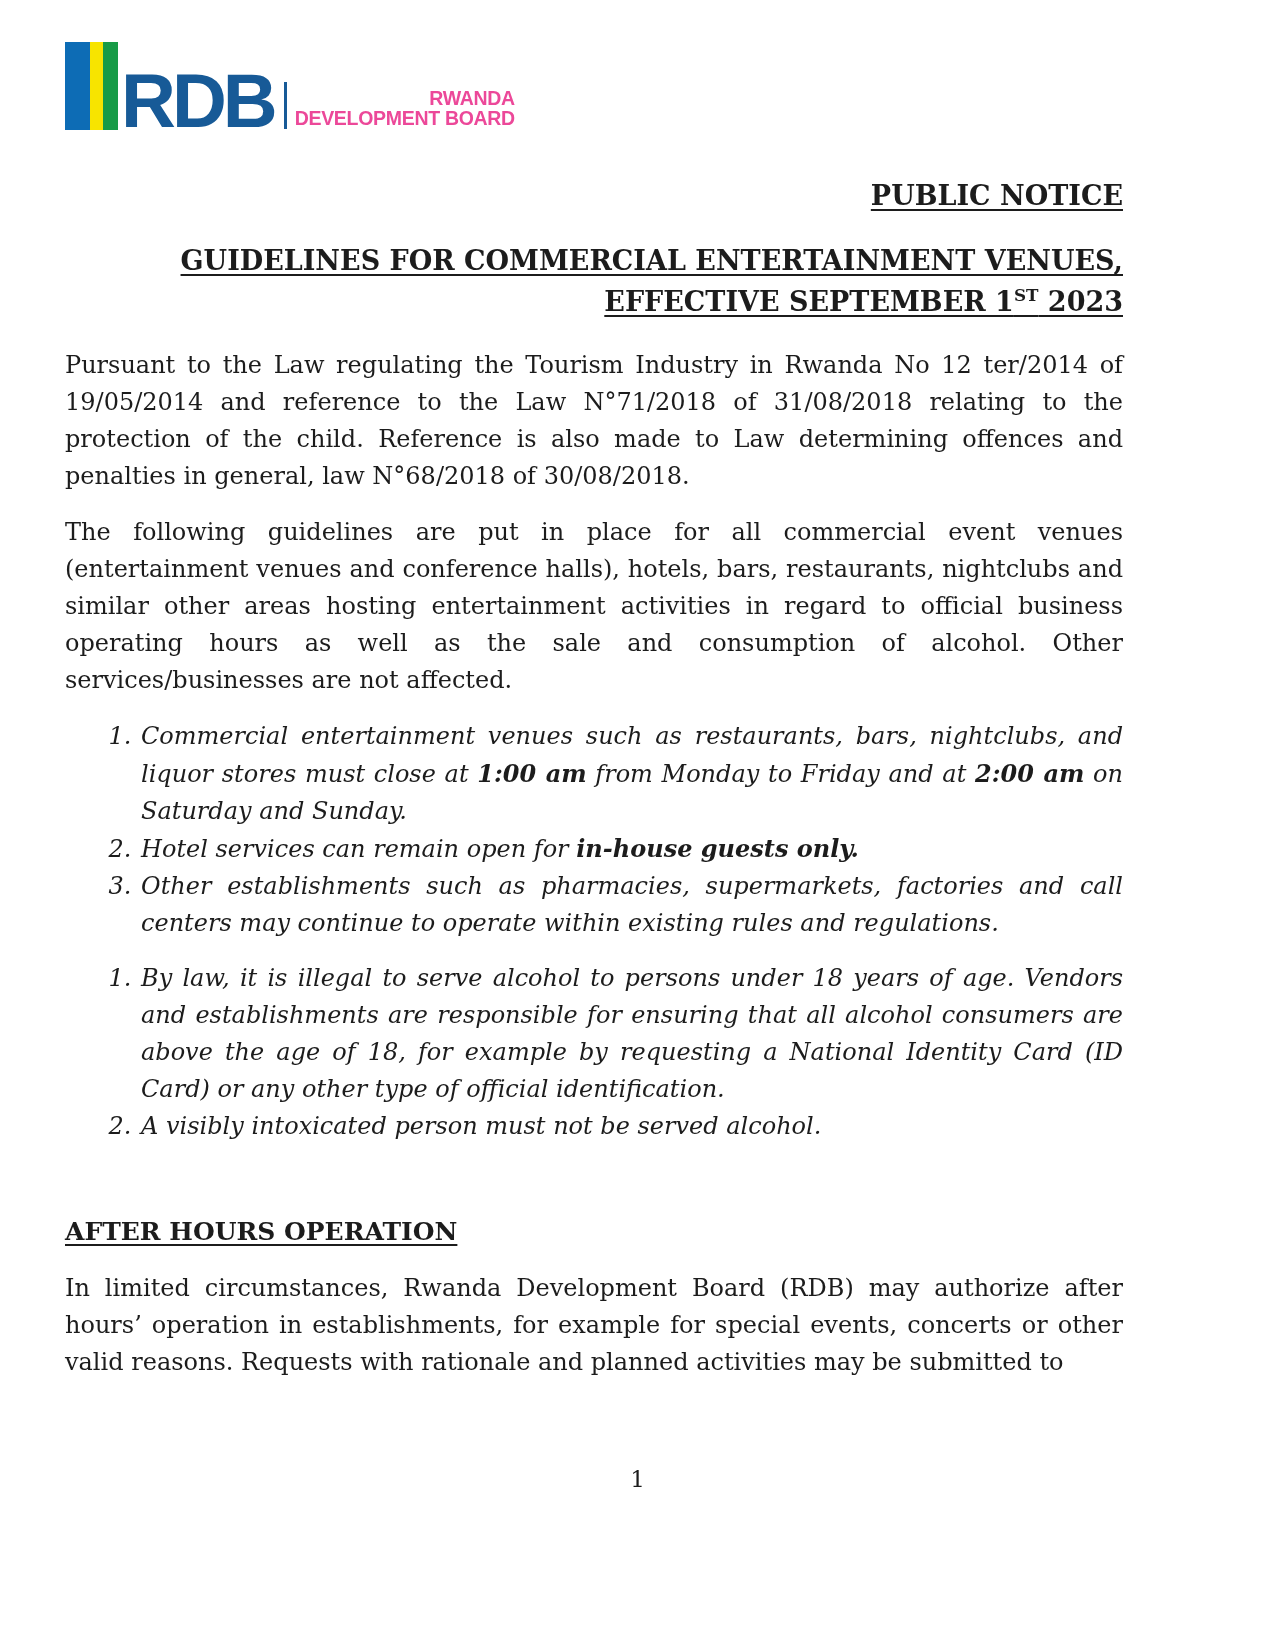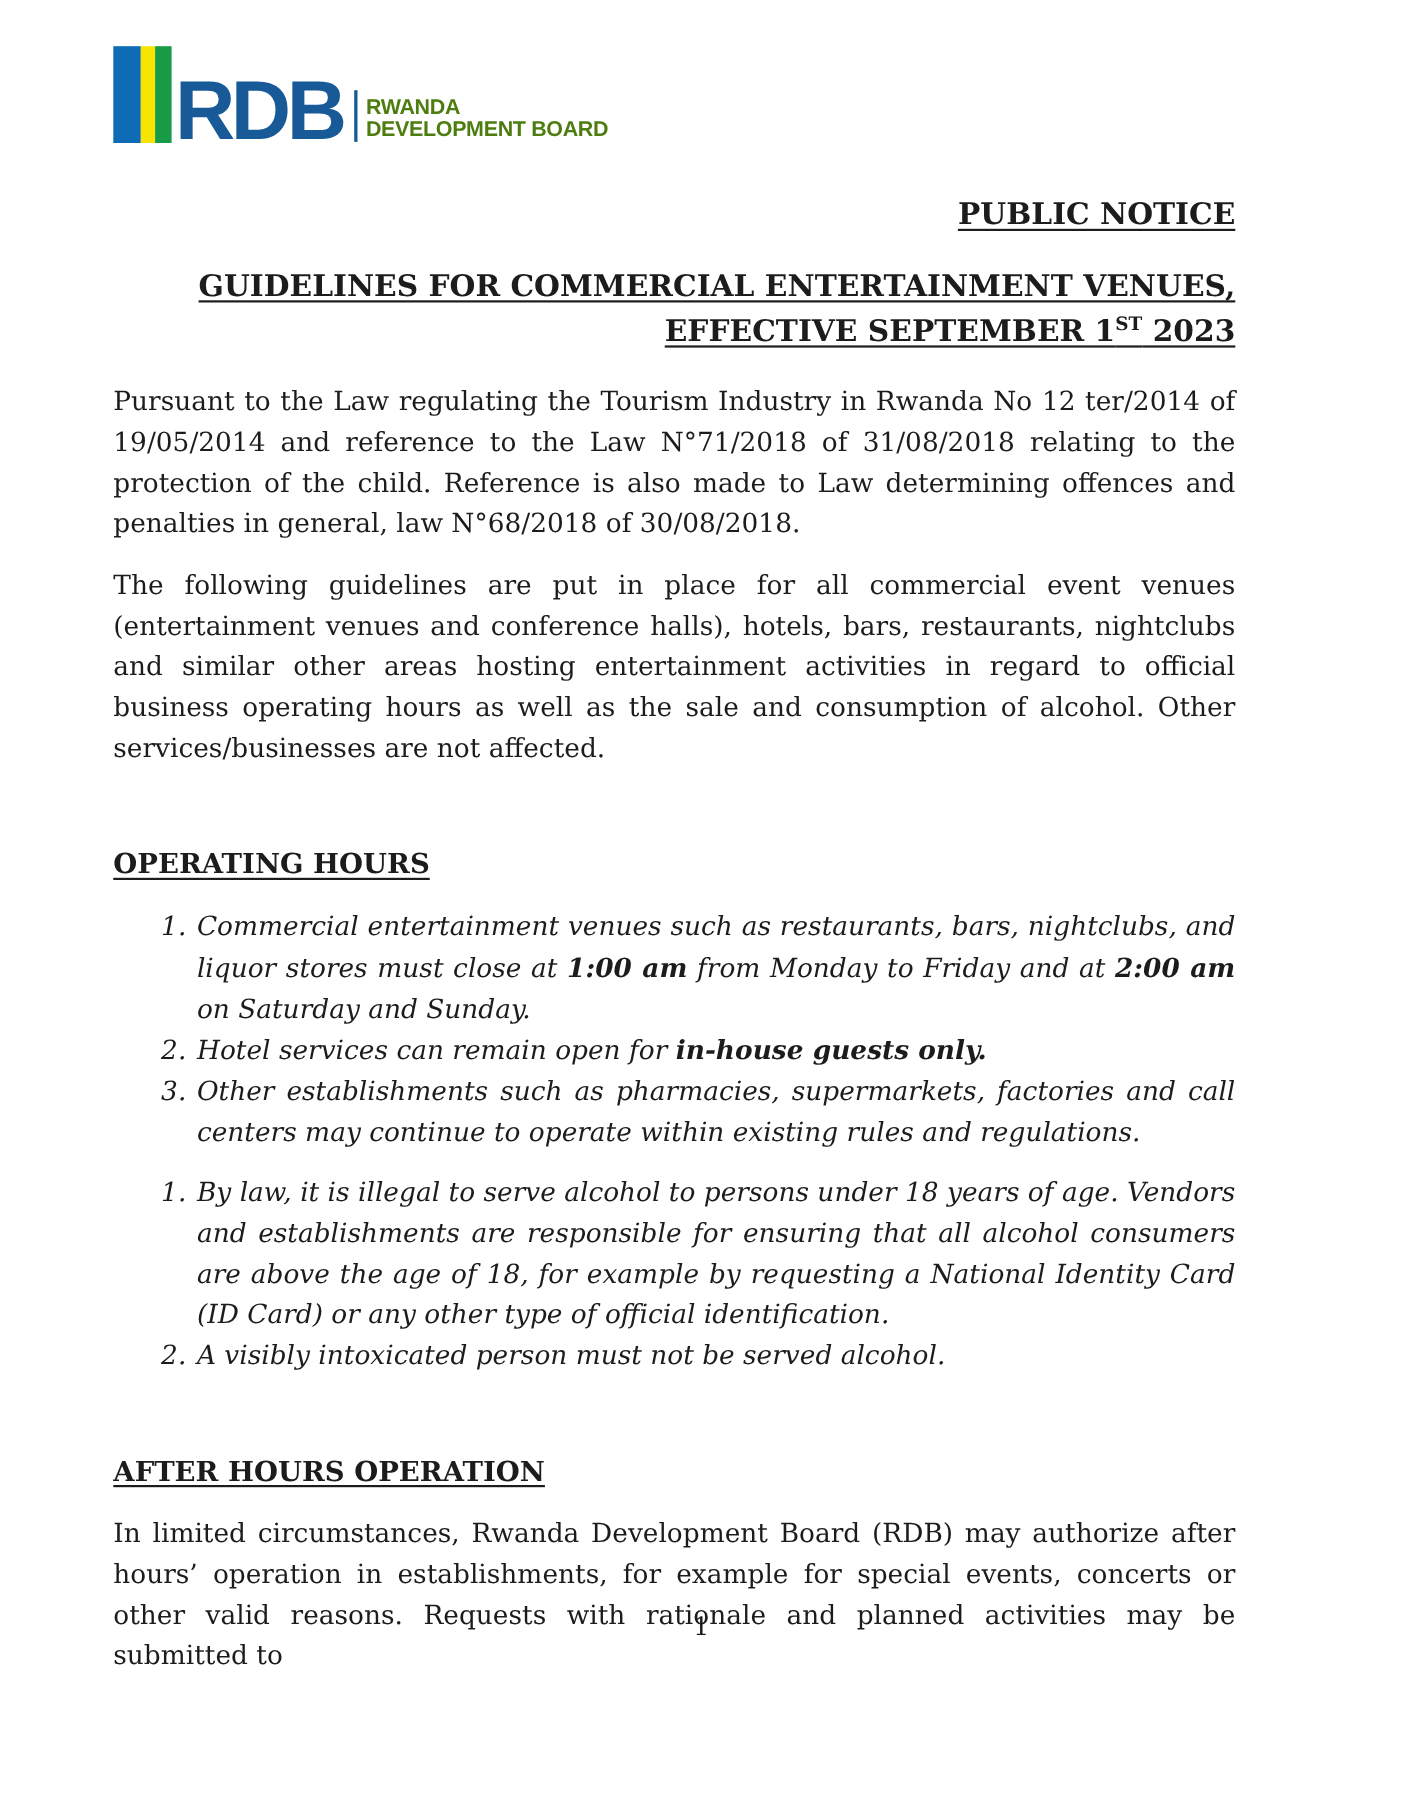--- a/index.html
+++ b/index.html
@@ -5,21 +5,21 @@
   * { margin: 0; padding: 0; box-sizing: border-box; }
   html, body { background: #ffffff; }
   .page {
     position: relative;
     width: 1275px;
     height: 1650px;
     margin: 0 auto;
     background: #ffffff;
     font-family: "DejaVu Serif", serif;
     color: #1c1c1c;
-    padding: 40px 152px 0 103px;
+    padding: 40px 152px 0 65px;
     overflow: hidden;
   }
 
   
   .logo {
     display: flex;
     align-items: flex-end;
     height: 90px;
     margin-bottom: 50px;
   }
@@ -106,33 +106,32 @@
 <div class="page">
 
   <div class="logo">
     <div class="logo-stripes">
       <div class="stripe blue" style="background: rgb(13, 108, 181);"></div>
       <div class="stripe yellow" style="background: rgb(247, 228, 0);"></div>
       <div class="stripe green" style="background: rgb(24, 155, 71);"></div>
     </div>
     <div class="logo-acronym" style="color: rgb(23, 90, 151);">RDB</div>
     <div class="logo-divider" style="background: rgb(23, 90, 151);"></div>
-    <div class="logo-org" style="color: #4d7c0f;">
+    <div class="logo-org" style="color: #ec4899; text-align: right;">
       <div>RWANDA</div>
       <div>DEVELOPMENT BOARD</div>
     </div>
   </div>
 
   <h1 class="notice-title">PUBLIC NOTICE</h1>
   <h2 class="notice-subtitle"><span>GUIDELINES FOR COMMERCIAL ENTERTAINMENT VENUES, EFFECTIVE SEPTEMBER 1</span><sup>ST</sup><span> 2023</span></h2>
 
   <p class="body-para">Pursuant to the Law regulating the Tourism Industry in Rwanda No 12 ter/2014 of 19/05/2014 and reference to the Law N°71/2018 of 31/08/2018 relating to the protection of the child. Reference is also made to Law determining offences and penalties in general, law N°68/2018 of 30/08/2018.</p>
   <p class="body-para">The following guidelines are put in place for all commercial event venues (entertainment venues and conference halls), hotels, bars, restaurants, nightclubs and similar other areas hosting entertainment activities in regard to official business operating hours as well as the sale and consumption of alcohol. Other services/businesses are not affected.</p>
 
-  <h3 class="section-heading gap-before">OPERATING HOURS</h3>
   <ol class="doc-list">
     <li><span>Commercial entertainment venues such as restaurants, bars, nightclubs, and liquor stores must close at </span><b>1:00 am</b><span> from Monday to Friday and at </span><b>2:00 am</b><span> on Saturday and Sunday.</span></li>
     <li><span>Hotel services can remain open for </span><b>in-house guests only.</b></li>
     <li><span>Other establishments such as pharmacies, supermarkets, factories and call centers may continue to operate within existing rules and regulations.</span></li>
   </ol>
 
   <ol class="doc-list">
     <li><span>By law, it is illegal to serve alcohol to persons under 18 years of age. Vendors and establishments are responsible for ensuring that all alcohol consumers are above the age of 18, for example by requesting a National Identity Card (ID Card) or any other type of official identification.</span></li>
     <li><span>A visibly intoxicated person must not be served alcohol.</span></li>
   </ol>

